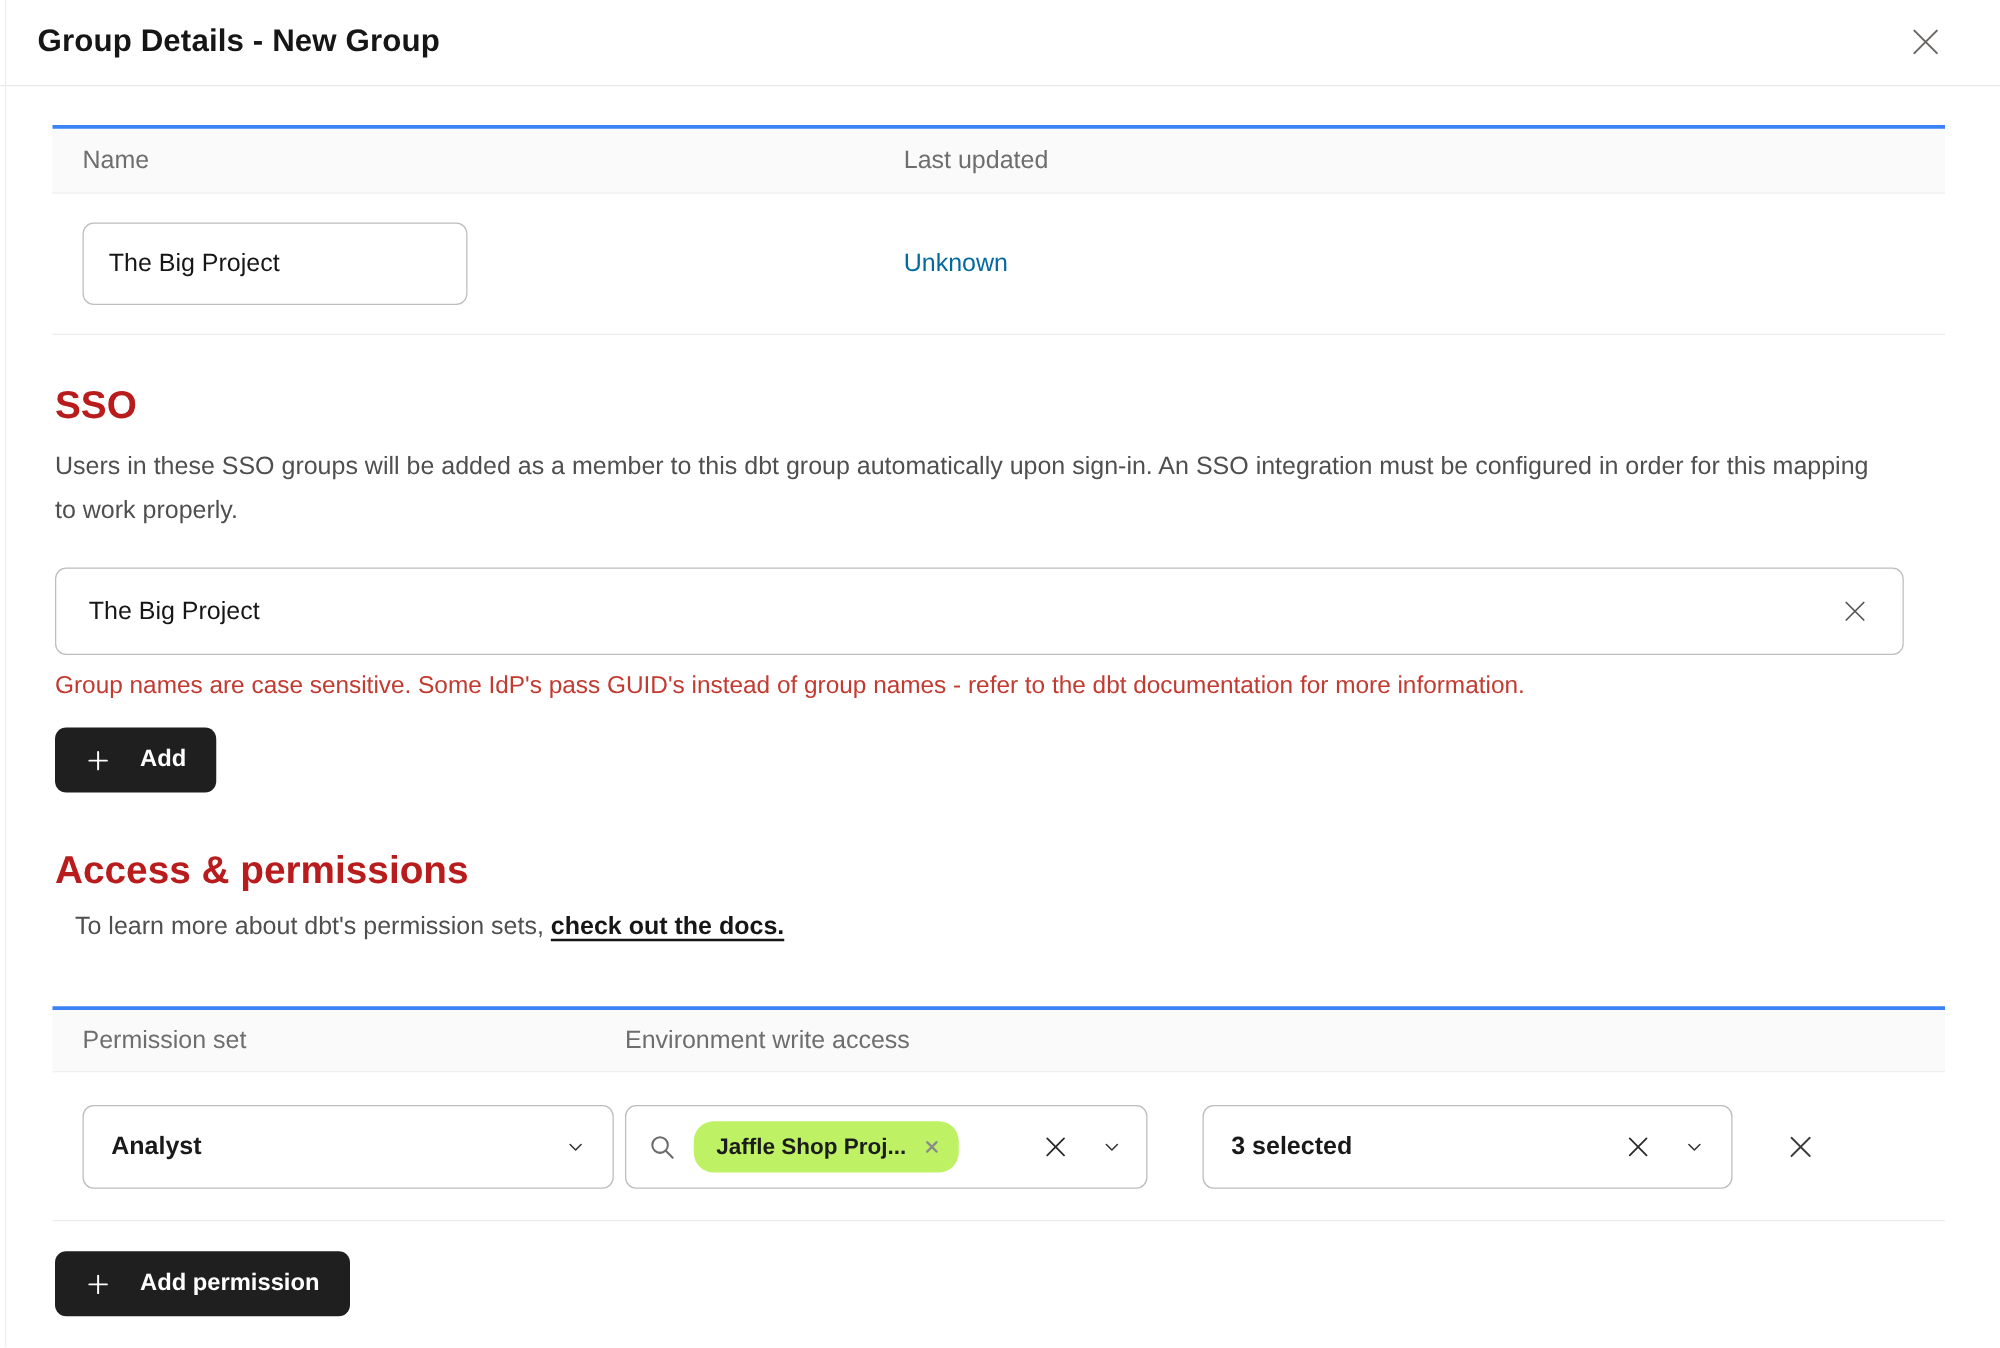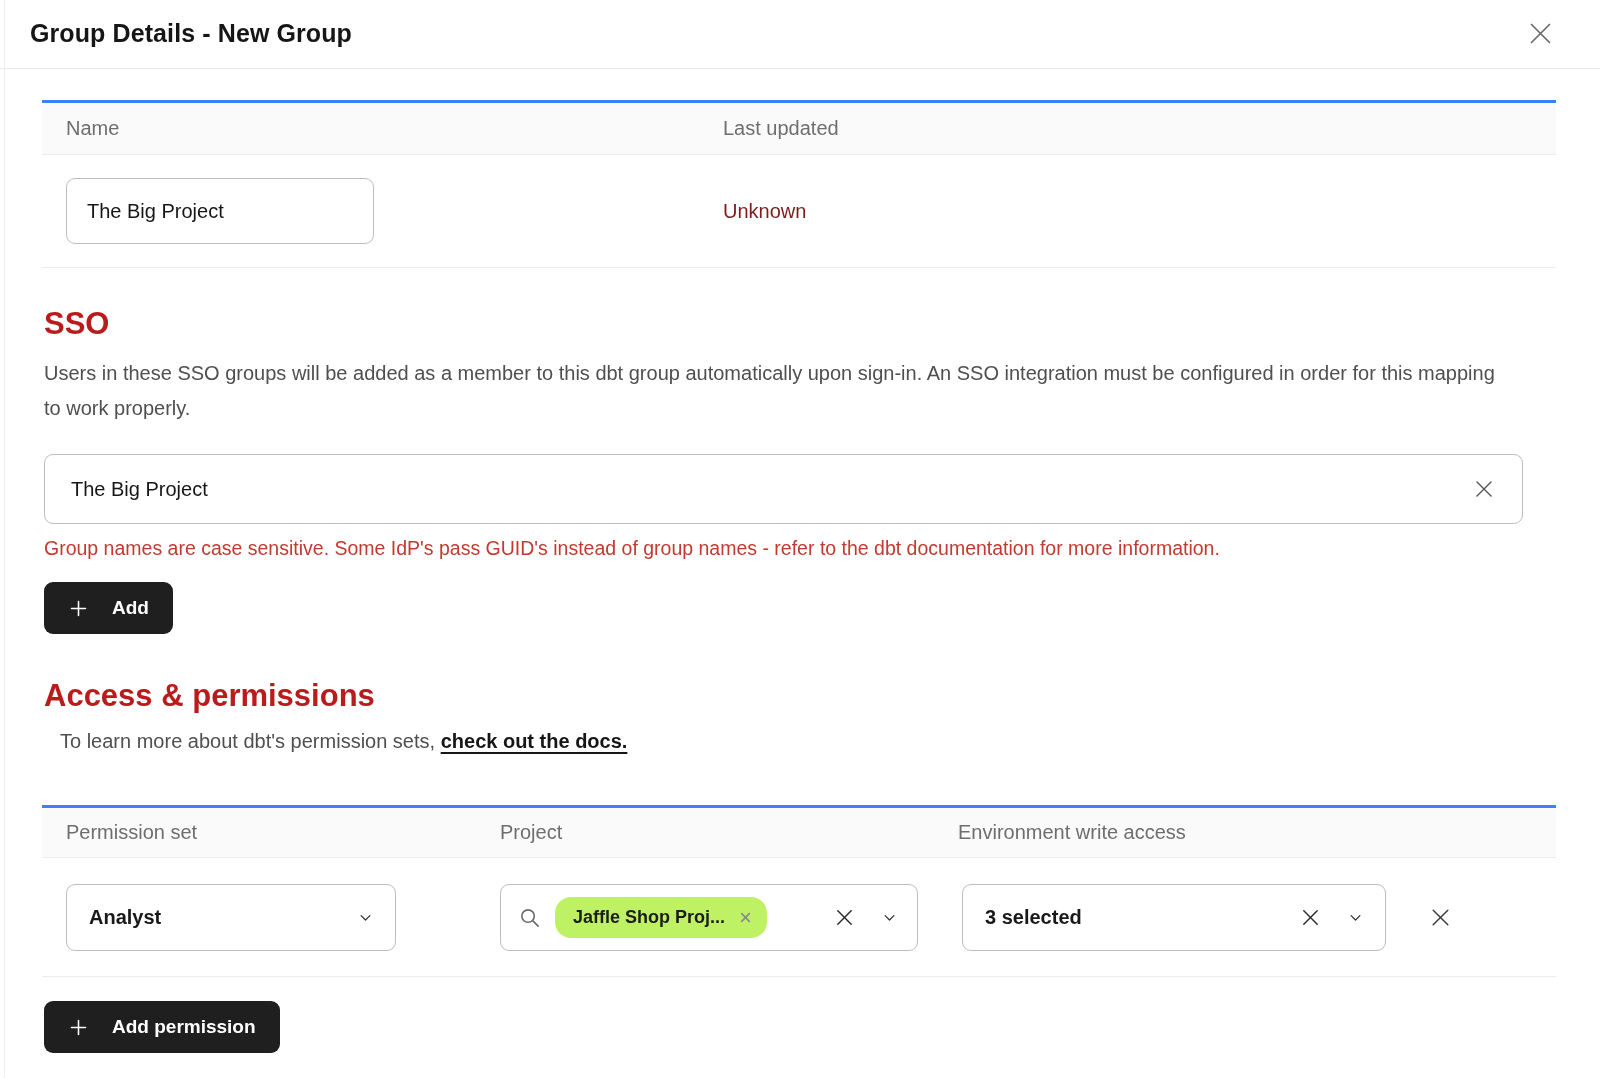--- a/index.html
+++ b/index.html
@@ -42,21 +42,21 @@
   .perm-row { height: 119px; }
 
   
   .text-input {
     height: 66px; width: 308px; margin-left: 24px;
     border: 1px solid #bdbdbd; border-radius: 9px;
     font-family: "Liberation Sans", sans-serif;
     font-size: 20px; color: #161616; padding: 0 20px;
     background: #fff; outline: none;
   }
-  .plain-value { font-size: 20px; color: #7f1d1d; }
+  .plain-value { font-size: 20px; color: #0369a1; }
 
   .combo {
     border: 1px solid #bdbdbd; border-radius: 9px; background: #fff;
     display: flex; align-items: center;
   }
   .sso-field { margin: 28px 0 0 44px; width: 1479px; height: 70px; padding: 0 26px; }
   .sso-field input {
     border: none; outline: none; flex: 1; font-size: 20px; color: #161616;
     font-family: "Liberation Sans", sans-serif; background: transparent;
   }
@@ -151,28 +151,27 @@
   <span>Add</span>
 </button>
 
 
 <h2 class="section-heading" style="margin-top:44px;">Access &amp; permissions</h2>
 <p class="docs-line"><span>To learn more about dbt's permission sets, </span><span class="docs-link">check out the docs.</span></p>
 
 <div class="tbl" style="margin-top:52px;">
   <div class="tbl-head cols-3" style="height:53px;">
     <div class="cell-pad">Permission set</div>
-    <div class="cell-pad">Project</div>
     <div class="cell-pad">Environment write access</div>
   </div>
 
   <div class="tbl-row cols-3 perm-row">
 
     <div>
-      <div class="combo select-box" style="width:330px;">
+      <div class="combo select-box" style="width:425px;">
         <span class="select-label">Analyst</span>
         <span class="icon-btn spacer">
           <svg width="15" height="15" viewBox="0 0 24 24" fill="none" stroke="#333333" stroke-width="2" stroke-linecap="round" stroke-linejoin="round">
             <path d="M5 9 L12 16 L19 9"></path>
           </svg>
         </span>
       </div>
     </div>
 
     <div>

